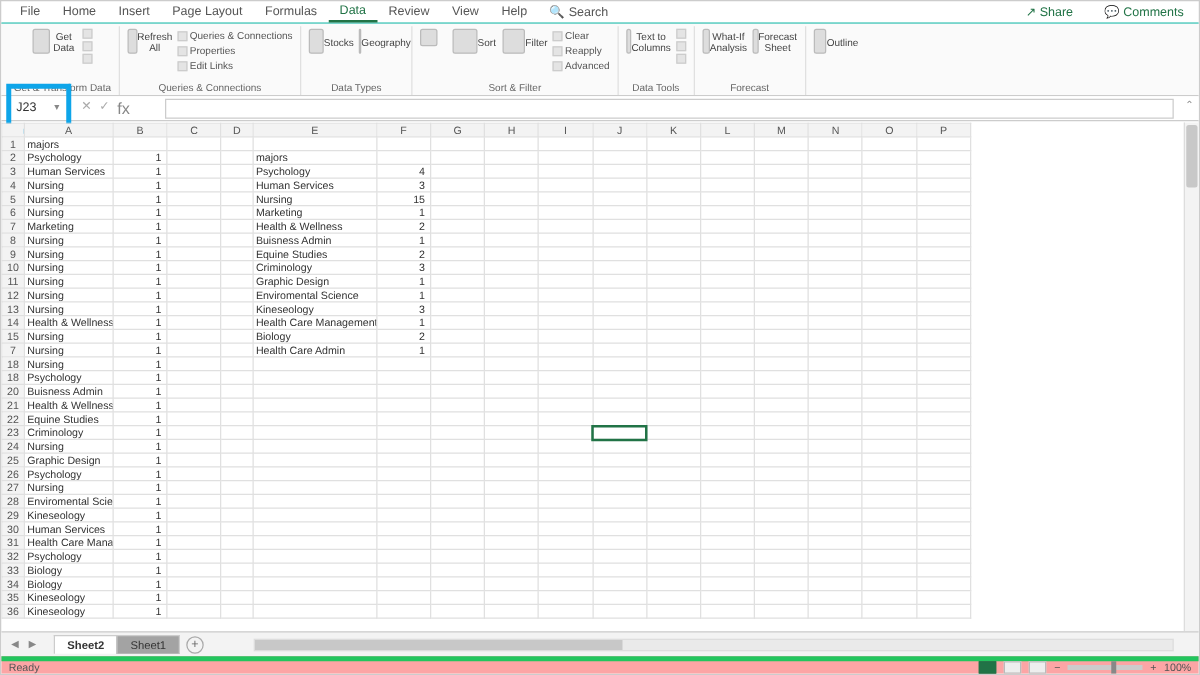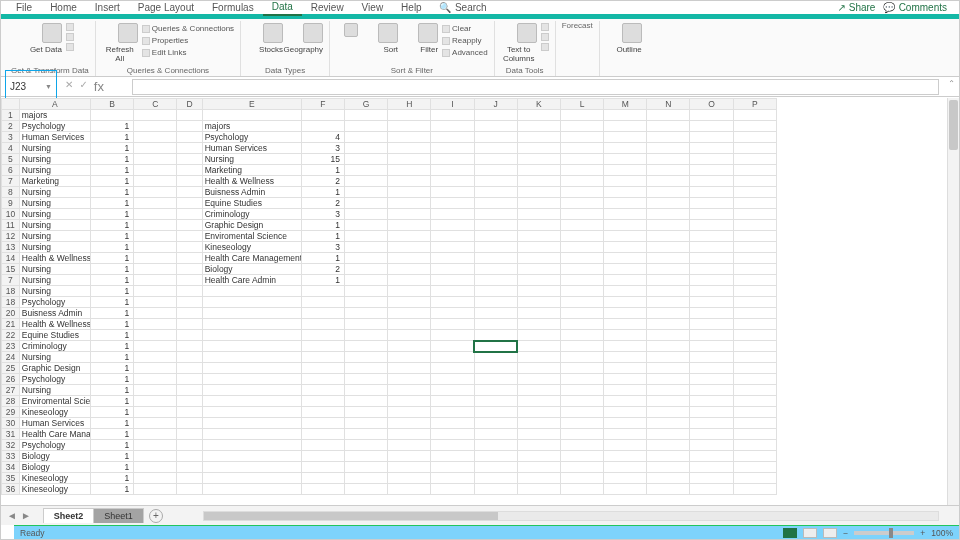--- a/index.html
+++ b/index.html
@@ -15,32 +15,32 @@
     position: relative;
     border: 1px solid #ccc;
   }
   
   .menubar {
     display: flex;
     align-items: center;
     height: 18px;
     padding: 0 6px;
     gap: 0;
-    border-bottom: 5px solid #14b8a6;
+    border-bottom: 1px solid #14b8a6;
   }
   .menubar .tab {
     padding: 2px 9px;
     cursor: pointer;
     color: #555;
   }
   .menubar .tab.active {
     color: #217346;
     border-bottom: 2px solid #217346;
   }
-  .menubar .right { margin-left: auto; display:flex; gap:8px; padding-right:6px;}
+  .menubar .right { margin-left: auto; display:flex; gap:25px; padding-right:6px;}
   .menubar .right span { color:#217346; }
   
   .ribbon {
     display: flex;
     height: 58px;
     border-bottom: 1px solid #ccc;
     background: #fafafa;
     padding: 2px 4px 0;
   }
   .group {
@@ -52,36 +52,36 @@
     justify-content: space-between;
   }
   .group .row { display:flex; gap:4px; align-items:flex-start;}
   .group-label {
     font-size: 8px;
     color: #666;
     text-align:left;
     padding-bottom:1px;
   }
   .big-btn {
-    display:flex; flex-direction:column; align-items:flex-end;
+    display:flex; flex-direction:row; align-items:center;
     width: 36px; padding-top:2px; cursor:pointer;
   }
   .big-btn .ic { width:20px; height:20px; background:#ddd; border:1px solid #bbb; border-radius:2px;}
   .big-btn .lbl { font-size:8px; text-align:center; line-height:9px; margin-top:2px; color:#444;}
   .small-link { font-size:8px; color:#555; cursor:pointer; display:flex; gap:2px; align-items:center; line-height:11px;}
   .small-link .dot{width:8px;height:8px;background:#e4e4e4;border:1px solid #ccc;}
   
   .fbar {
     display:flex; align-items:center;
     height: 20px; border-bottom:1px solid #ccc;
     background:#fff;
   }
   .namebox {
     width: 52px; height:16px;
-    border:1px solid #0ea5e9; margin-left:4px;
+    border:4px solid #0ea5e9; margin-left:4px;
     padding:16px 4px; font-size:10px; display:flex; align-items:center; justify-content:space-between;
   }
   .namebox .dd { font-size:7px; color:#888;}
   .fbar .btns{ display:flex; gap:6px; margin:0 8px; color:#aaa; }
   .fxbar{ flex:1; height:16px; border:1px solid #ccc; margin-right:20px;}
   .fxlbl{font-size:13px; color:#888; margin-right:20px;}
   
   .grid-wrap{ position:absolute; top:97px; left:0; right:0; bottom:34px; display:flex;}
   .scroll-v{ width:12px; background:#f3f3f3; border-left:1px solid #ddd; position:relative;}
   .scroll-v .thumb{position:absolute; left:1px; right:1px; top:2px; height:50px; background:#c8c8c8; border-radius:2px;}
@@ -107,22 +107,22 @@
   .sheet-nav{display:flex; gap:4px; padding:0 6px; color:#888;}
   .sheet-tabs{display:flex; align-items:center; margin-left:6px;}
   .sheet-tab{padding:2px 10px; font-size:9px; border:1px solid #ccc; border-bottom:none; background:#a3a3a3; margin-right:-1px; cursor:pointer;}
   .sheet-tab.active{background:#fff; font-weight:600;}
   .add-sheet{width:14px;height:14px;border-radius:50%;border:1px solid #aaa;text-align:center;line-height:12px;margin-left:6px;color:#666;cursor:pointer;}
   .hscroll{flex:1; margin:0 20px 0 40px; height:10px; background:#eaeaea; position:relative; border:1px solid #ddd;}
   .hscroll .thumb{position:absolute; left:0; width:40%; top:0; bottom:0; background:#c8c8c8;}
   
   .status{
     position:absolute; left:0; right:0; bottom:0; height:14px;
-    background:#7dd3fc; border-top:1px solid #22c55e;
-    display:flex; align-items:center; font-size:8.5px; color:#555; padding:0 6px;margin-left:13px;
+    background:#fca5a5; border-top:4px solid #22c55e;
+    display:flex; align-items:center; font-size:8.5px; color:#555; padding:0 6px;
   }
   .status .right{margin-left:auto; display:flex; align-items:center; gap:6px;}
   .viewbtn{width:14px;height:10px;border:1px solid #bbb;background:#eee;}
   .viewbtn.active{background:#217346;border-color:#217346;}
   .zoom-slider{width:60px;height:4px;background:#ccc;position:relative;}
   .zoom-slider .h{position:absolute;width:4px;height:10px;top:-3px;left:58%;background:#888;}
   .collapse-caret{position:absolute; right:4px; top:78px; font-size:8px; color:#888;}
 </style>
 </head>
 <body>
@@ -253,20 +253,32 @@
           </span>
         <span class="small-link">
             <span class="dot"></span>
           </span>
       </div>
     </div>
     <div class="group-label">Data Tools</div>
   </div>
 
   <div class="group">
+    <div class="row">
+      <div class="big-btn">
+        <div class="ic"></div>
+        <div class="lbl">What-If
+Analysis</div>
+      </div>
+      <div class="big-btn">
+        <div class="ic"></div>
+        <div class="lbl">Forecast
+Sheet</div>
+      </div>
+    </div>
     <div class="group-label">Forecast</div>
   </div>
 
   <div class="group" style="border-right:none">
     <div class="row">
       <div class="big-btn">
         <div class="ic"></div>
         <div class="lbl">Outline</div>
       </div>
     </div>

